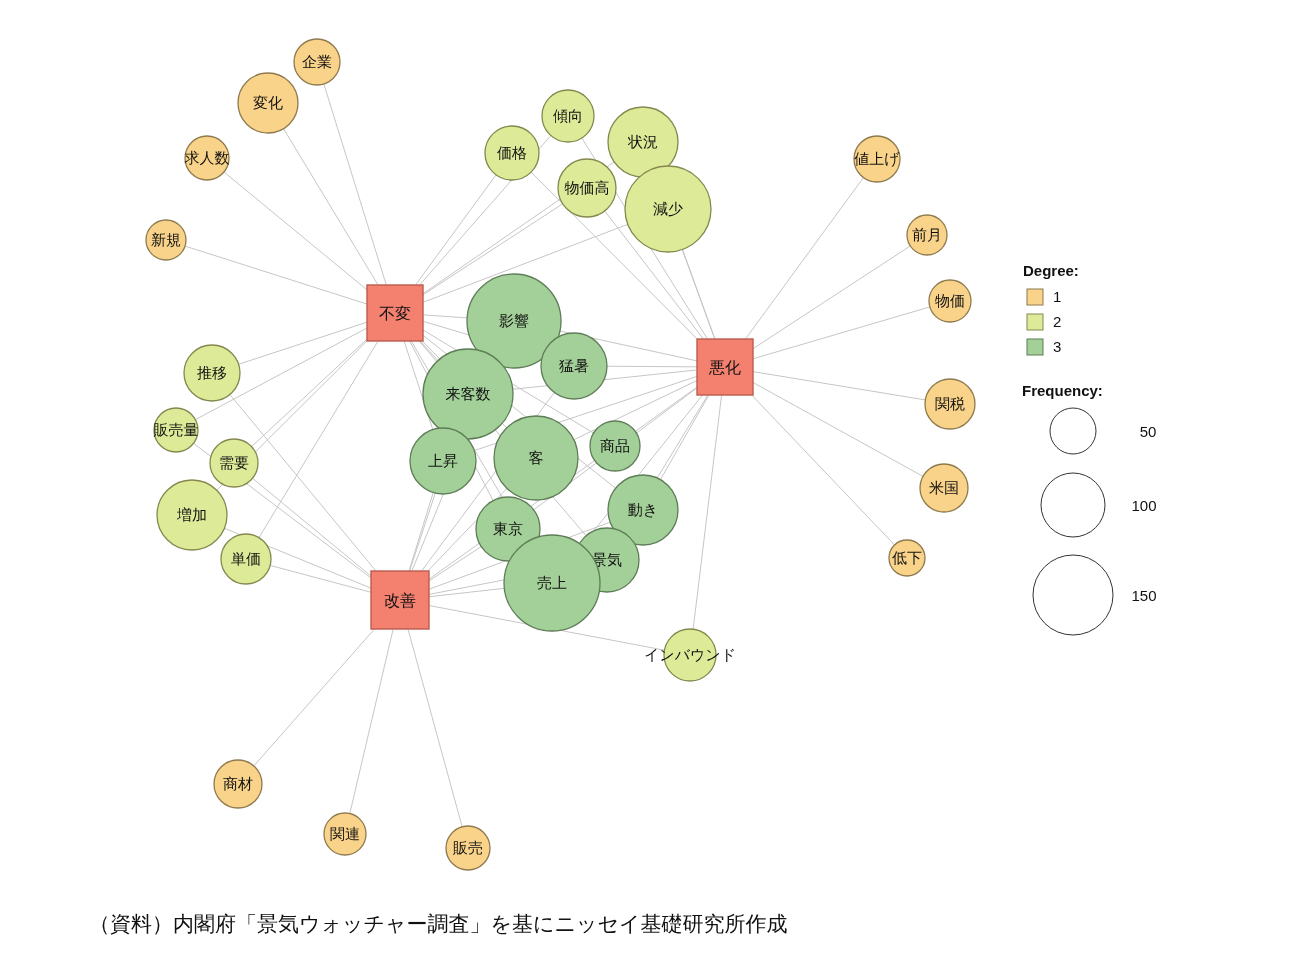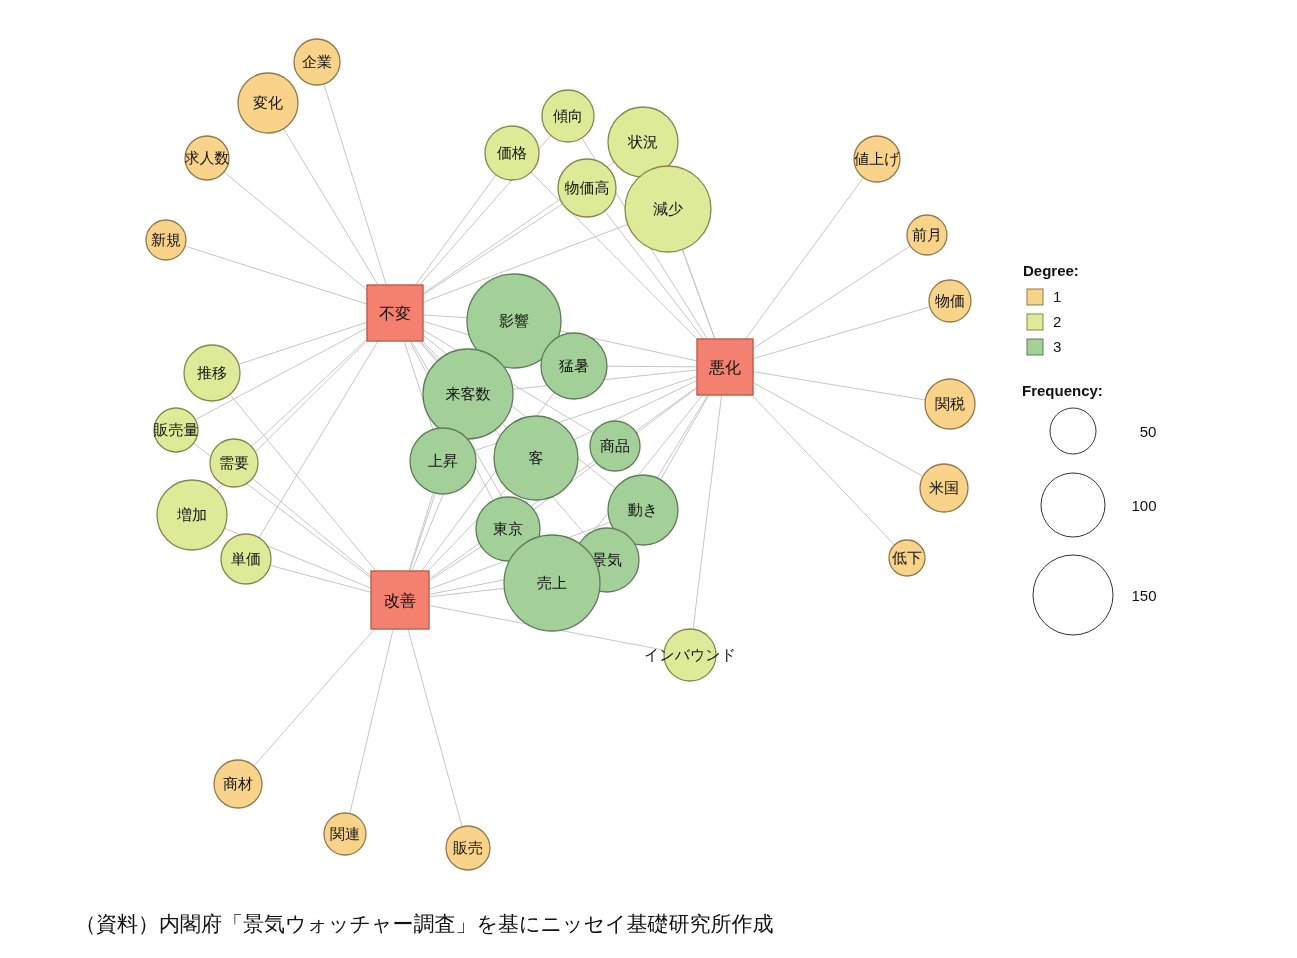--- a/index.html
+++ b/index.html
@@ -39,21 +39,21 @@
   }
   .legend-item-label, .legend-size-label {
     font-size: 15px;
     fill: #111111;
     font-family: "Liberation Sans", "DejaVu Sans", sans-serif;
   }
   .legend-swatch { stroke-width: 1; }
   .legend-circle { fill: #ffffff; stroke: #333333; stroke-width: 1; }
   .caption {
     position: absolute;
-    left: 75px;
+    left: 89px;
     top: 892px;
     font-family: "Liberation Serif", "DejaVu Serif", serif;
     font-size: 21px;
     color: #111111;
     white-space: nowrap;
   }
 </style>
 </head>
 <body>
 

